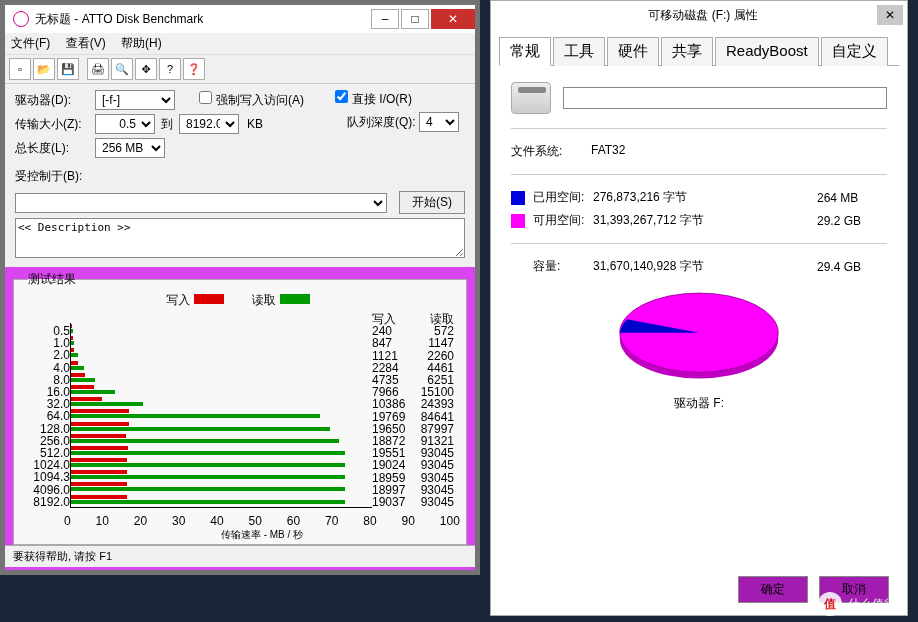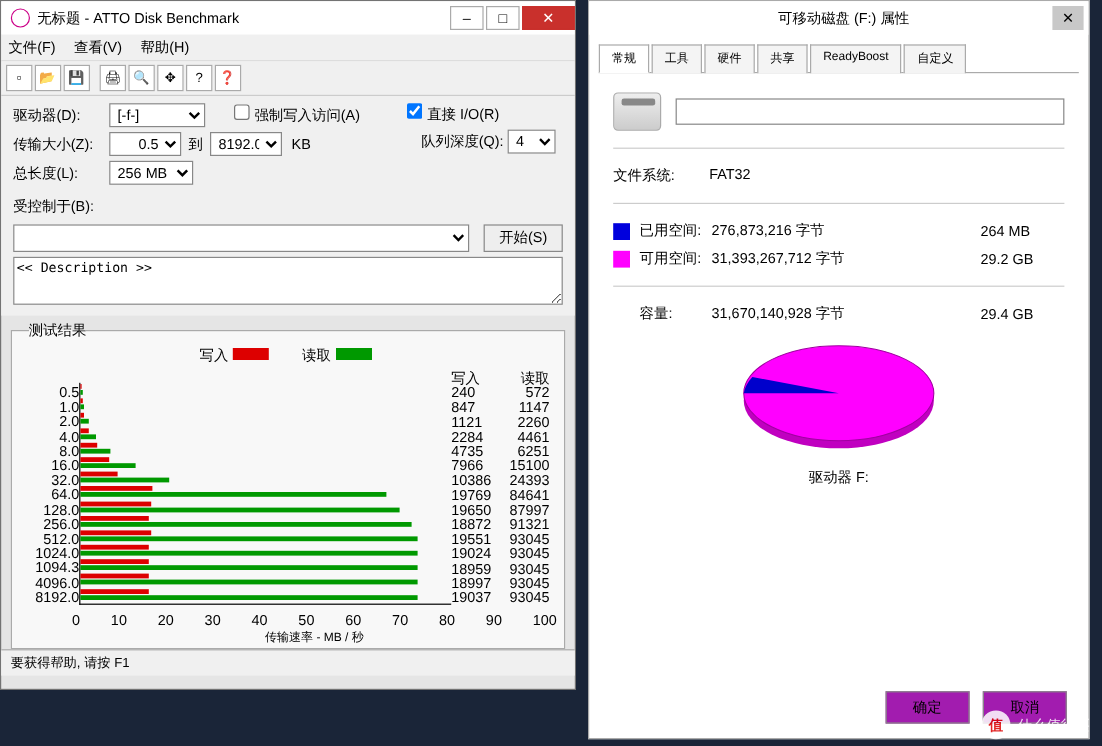--- a/index.html
+++ b/index.html
@@ -1,17 +1,17 @@
 <!DOCTYPE html>
 <html><head>
 <meta charset="utf-8">
 <style>
 * { box-sizing: border-box; margin: 0; padding: 0; font-family: "Microsoft YaHei", Tahoma, sans-serif; font-size: 12px; }
 body { background: #1a2538; width: 918px; height: 622px; position: relative; overflow: hidden; }
-.window { position: absolute; background: #e5e5e5; border: 1px solid #737373; }
+.window { position: absolute; background: #d946ef; border: 5px solid #737373; }
 
 .atto { left: 0; top: 0; width: 480px; height: 575px; }
 .titlebar { background: #fff; height: 28px; display: flex; align-items: center; padding-left: 8px; }
 .titlebar .icon { width: 16px; height: 16px; border: 1px solid #c08; border-radius: 50%; margin-right: 6px; }
 .titlebar .title { flex: 1; font-size: 12px; }
 .titlebar .btns { display: flex; }
 .titlebar .btn { width: 28px; height: 20px; border: 1px solid #aaa; background: #fff; text-align: center; line-height: 18px; margin-left: 2px; cursor: pointer; font-size: 12px; }
 .titlebar .close { background: #c9302c; color: #fff; border-color: #c9302c; width: 44px; }
 .menubar { background: #f0f0f0; padding: 2px 6px; border-bottom: 1px solid #ddd; }
 .menubar span { margin-right: 12px; cursor: default; }
@@ -23,21 +23,21 @@
 .lbl { width: 80px; }
 select, input[type=text] { border: 1px solid #888; background: #fff; font-size: 12px; padding: 1px 2px; }
 .sel-drive { width: 80px; }
 .sel-sm { width: 60px; text-align: right; }
 .sel-len { width: 70px; }
 .check { margin-right: 4px; }
 fieldset { border: 1px solid #aaa; padding: 2px 6px; }
 .radios { margin-left: 12px; }
 .radios label { display: block; line-height: 18px; }
 .qd-row { margin-top: 4px; text-align: right; padding-right: 6px; }
-.ctrl-row { display: flex; margin-top: 6px; }
+.ctrl-row { display: flex; align-items: center; margin-top: 6px; }
 .start-btn { border: 1px solid #888; background: #eee; padding: 2px 12px; cursor: pointer; margin-left: 12px; }
 .desc { width: 100%; height: 40px; border: 1px solid #888; background: #fff; padding: 2px; margin-top: 4px; font-family: monospace; font-size: 11px; }
 .results { border: 1px solid #aaa; margin: 4px 8px 0; background: #f8f8f8; }
 .results legend { margin-left: 8px; }
 .legend-row { text-align: center; padding: 2px; }
 .lg-write { display: inline-block; width: 30px; height: 10px; background: #d00; margin: 0 4px; }
 .lg-read { display: inline-block; width: 30px; height: 10px; background: #090; margin: 0 4px; }
 .chart-wrap { display: flex; padding: 0 6px 6px; }
 .ylabels { width: 44px; text-align: right; font-size: 10px; line-height: 12.2px; padding-top: 2px; }
 .bars { flex: 1; position: relative; border-left: 1px solid #000; border-bottom: 1px solid #000; }
@@ -49,21 +49,21 @@
 .nums { width: 82px; font-size: 10px; line-height: 12.2px; text-align: right; font-family: monospace; padding-top: 2px; }
 .nums .nh { display: flex; justify-content: space-between; font-weight: normal; font-family: sans-serif; }
 .nums .nr { display: flex; justify-content: space-between; }
 .status { border-top: 1px solid #aaa; padding: 3px 8px; background: #f0f0f0; font-size: 11px; }
 
 .props { left: 490px; top: 0; width: 418px; height: 616px; background: #fff; border: 1px solid #aaa; }
 .props .titlebar { background: #fff; justify-content: center; }
 .props .titlebar .title { text-align: center; }
 .props .xbtn { position: absolute; right: 4px; top: 4px; width: 26px; height: 20px; background: #c8c8c8; text-align: center; line-height: 20px; cursor: pointer; }
 .tabs { display: flex; border-bottom: 1px solid #aaa; margin: 8px 8px 0; }
-.tab { padding: 4px 10px; border: 1px solid #aaa; border-bottom: none; background: #f4f4f4; margin-right: 2px; margin-bottom: -1px; cursor: pointer; font-size: 10px; }
+.tab { padding: 4px 10px; border: 1px solid #aaa; border-bottom: none; background: #f4f4f4; margin-right: 2px; margin-bottom: -1px; cursor: pointer; font-size: 15px; }
 .tab.active { background: #fff; border-bottom: 1px solid #fff; }
 .pbody { padding: 16px 20px; }
 .drive-head { display: flex; align-items: center; }
 .drive-icon { width: 40px; height: 32px; background: linear-gradient(#eee,#ccc); border: 1px solid #aaa; border-radius: 4px; margin-right: 12px; position: relative; }
 .drive-icon::after { content:""; position:absolute; top:4px; left:6px; width:28px; height:6px; background:#888; border-radius:2px; }
 .drive-name-input { flex: 1; border: 1px solid #888; height: 22px; padding: 2px; }
 .hr { border-top: 1px solid #ccc; margin: 14px 0; }
 .info-row { display: flex; margin-bottom: 6px; }
 .info-lbl { width: 80px; }
 .usage-row { display: flex; align-items: center; margin-bottom: 6px; }

